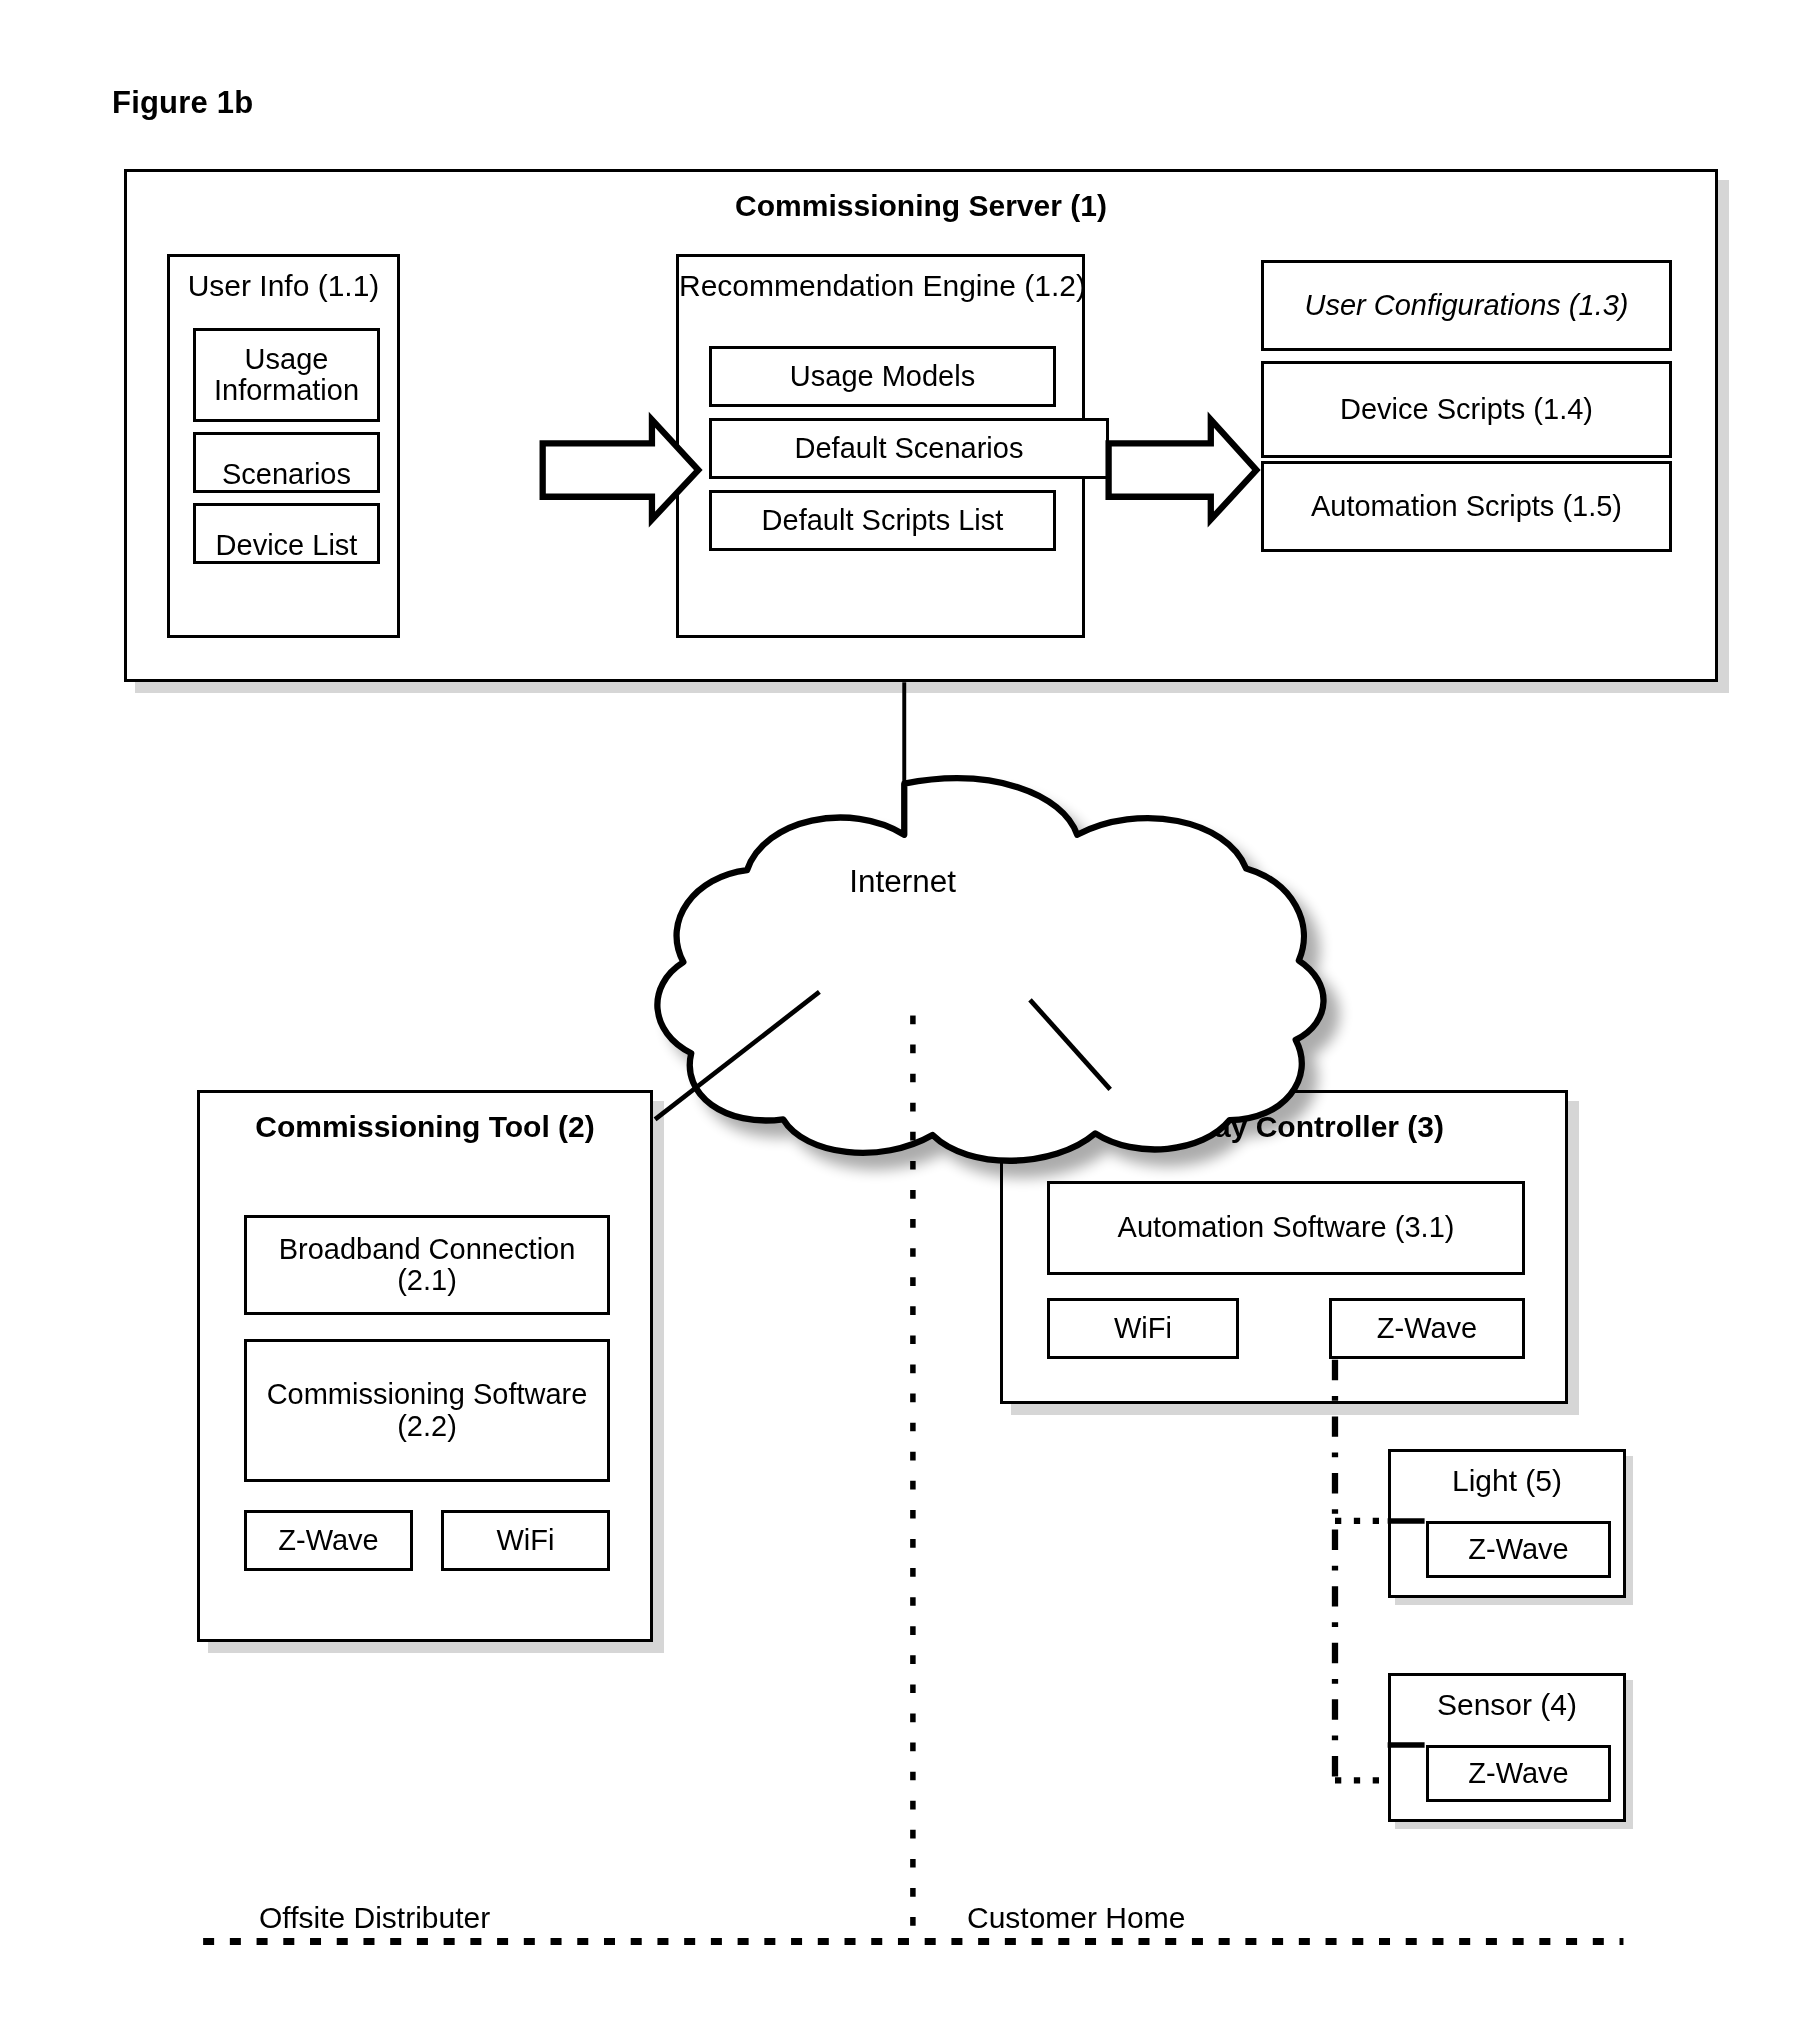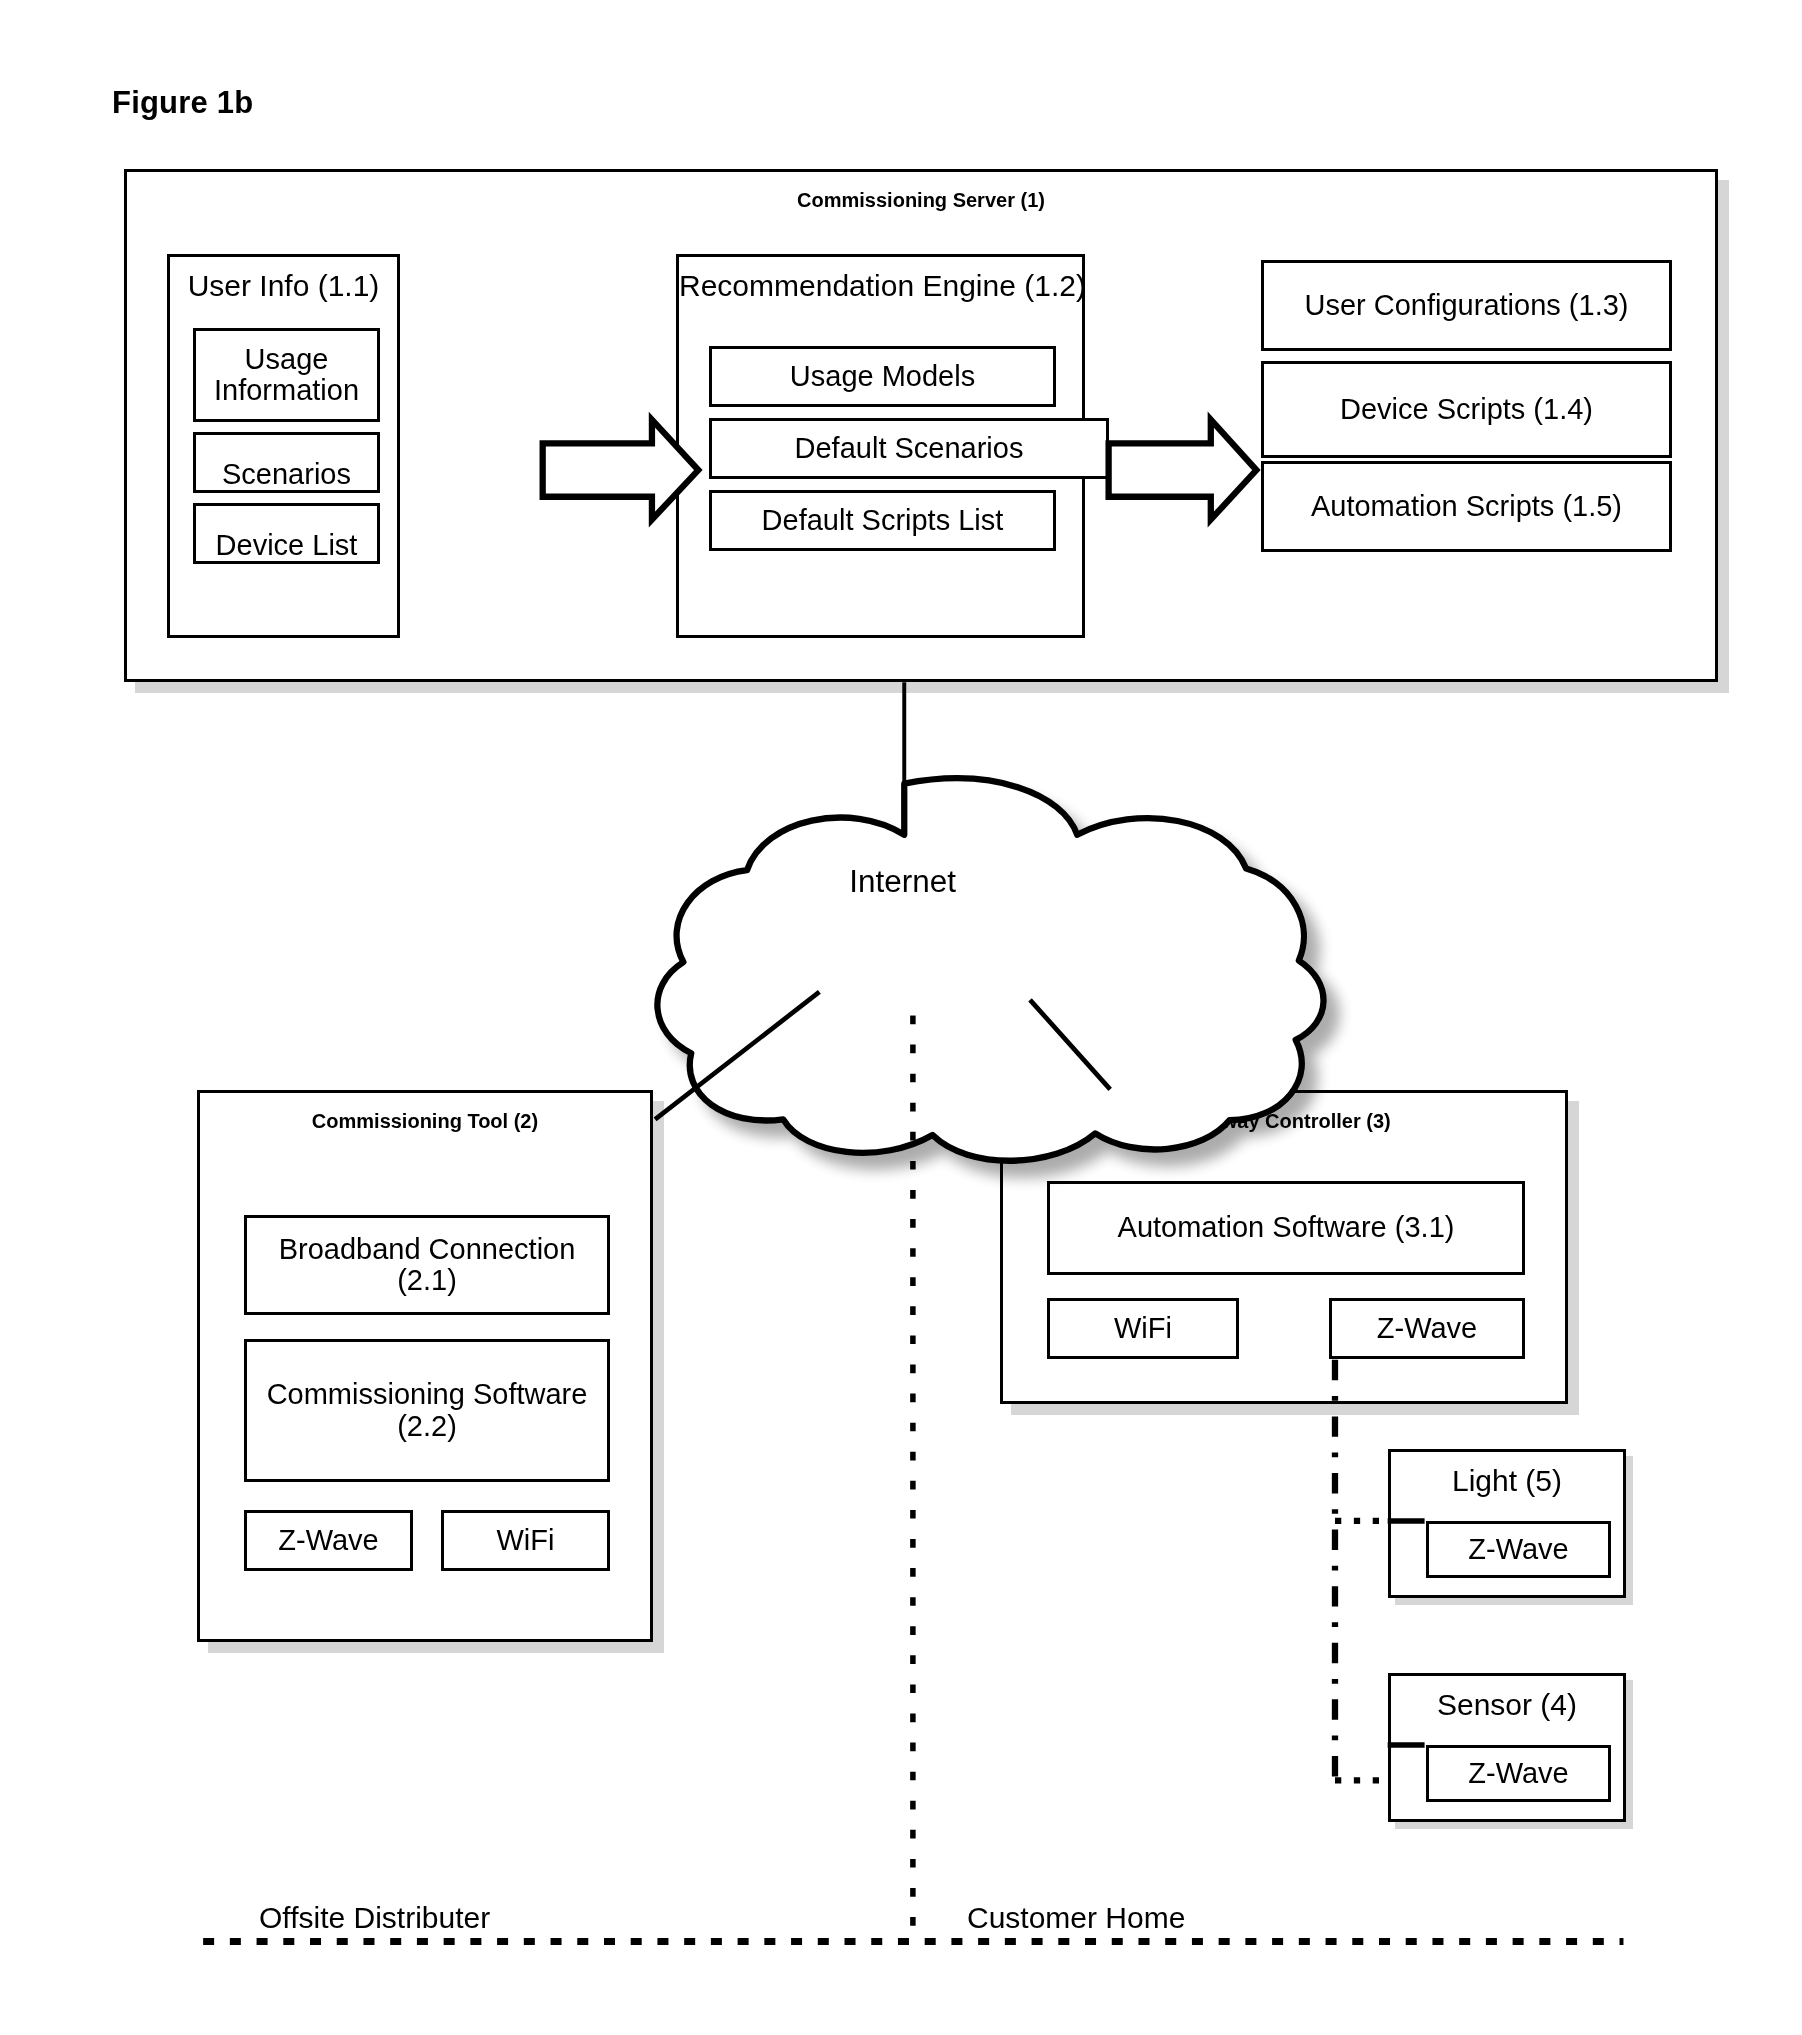--- a/index.html
+++ b/index.html
@@ -7,21 +7,21 @@
        font-family:"Liberation Sans","DejaVu Sans",sans-serif;color:#000;}
 
   
   #fig-label{position:absolute;left:112px;top:85px;font-size:31px;font-weight:bold;letter-spacing:0.2px;}
 
   
   .box{position:absolute;box-sizing:border-box;background:#fff;border:3.9px solid #000;}
   .shadow{box-shadow:11px 11px 0 rgba(0,0,0,0.16);}
   .shadow-sm{box-shadow:7px 7px 0 rgba(0,0,0,0.16);}
 
-  .ttl{position:absolute;left:0;right:0;text-align:center;font-size:20px;font-weight:bold;}
+  .ttl{position:absolute;left:0;right:0;text-align:center;font-size:30px;font-weight:bold;}
   .cap{position:absolute;left:0;right:0;text-align:center;font-size:30px;font-weight:normal;line-height:1.06;}
 
   .inner{position:absolute;box-sizing:border-box;background:#fff;border:3.9px solid #000;
          display:flex;align-items:center;justify-content:center;text-align:center;
          font-size:29px;line-height:1.07;}
   .inner.thin{border-width:3.1px;}
   svg.overlay{position:absolute;left:0;top:0;width:1803px;height:2035px;overflow:visible;}
 
   .region-label{position:absolute;font-size:30px;text-align:left;}
 
@@ -55,21 +55,21 @@
       <span>Usage Models</span>
     </div>
     <div class="inner" style="left:30px;top:161px;width:400px;height:61px;">
       <span>Default Scenarios</span>
     </div>
     <div class="inner" style="left:30px;top:233px;width:347px;height:61px;">
       <span>Default Scripts List</span>
     </div>
   </div>
 
-  <div class="inner" style="left:1134px;top:88px;width:411px;height:91px;">
+  <div class="inner" style="left:1134px;top:88px;width:411px;height:91px;font-style:italic;">
     <span>User Configurations (1.3)</span>
   </div>
   <div class="inner" style="left:1134px;top:189px;width:411px;height:97px;">
     <span>Device Scripts (1.4)</span>
   </div>
   <div class="inner" style="left:1134px;top:289px;width:411px;height:91px;">
     <span>Automation Scripts (1.5)</span>
   </div>
 </div>
 

